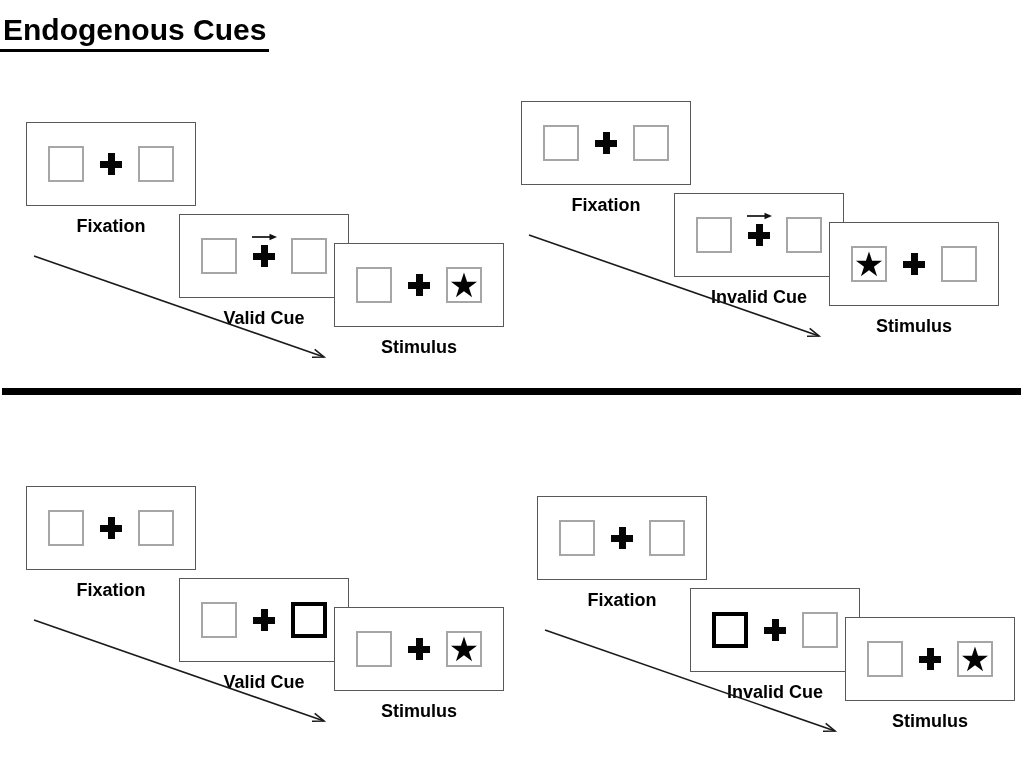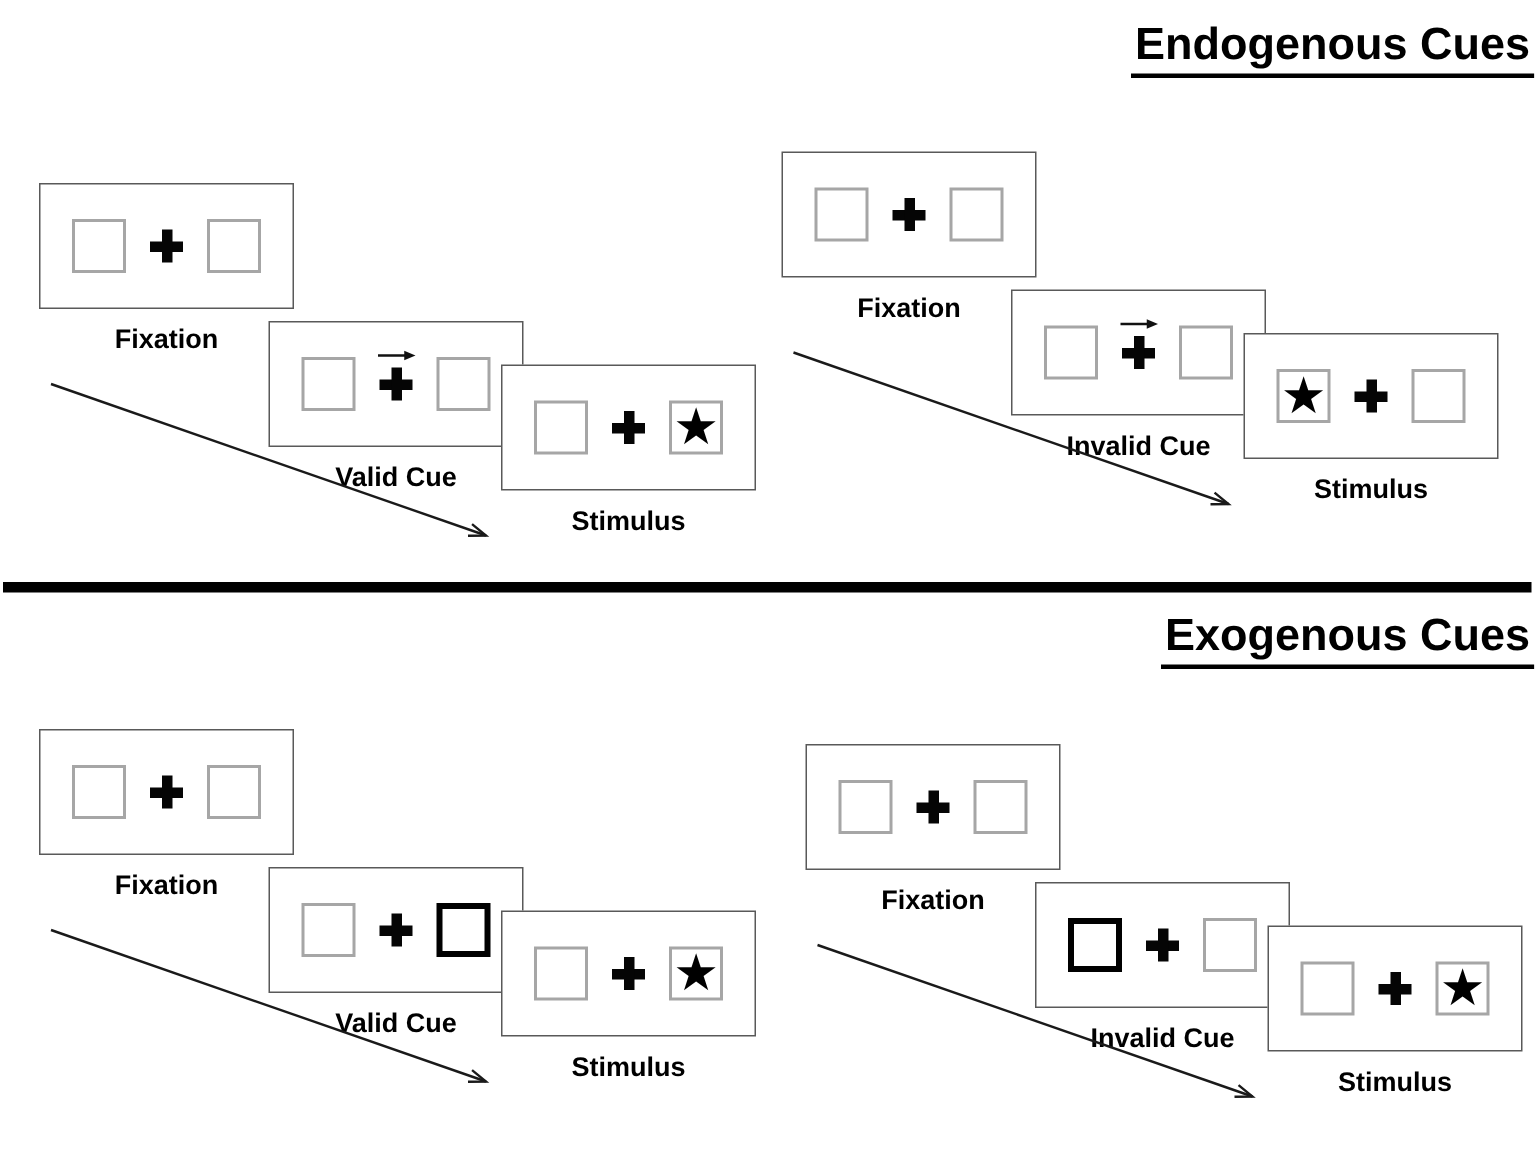--- a/index.html
+++ b/index.html
@@ -2,21 +2,21 @@
 <html><head>
 <meta charset="utf-8">
 <style>
   html,body{margin:0;padding:0;background:#fff;}
   .canvas{
     position:relative;width:1023px;height:767px;background:#ffffff;
     font-family:"Liberation Sans",sans-serif;color:#000;overflow:hidden;
   }
   
   .section-title{
-    position:absolute;left:0;width:100%;text-align:right;
+    position:absolute;left:0;width:100%;text-align:left;
     font-weight:bold;font-size:30px;letter-spacing:0;
   }
   .st-endo{top:13px;}
   .st-exo{top:407px;}
   .section-title .u{display:inline-block;border-bottom:3px solid #000;padding:0 3px 2px;}
   .divider{position:absolute;left:2px;right:2px;top:388px;height:7px;background:#000;}
 
   
   .panel{position:absolute;width:492px;height:262px;}
   .p-tl{left:26px;top:122px;}
@@ -140,23 +140,20 @@
       <div class="card-label">Stimulus</div>
     </div>
     <svg class="panel-arrow" viewBox="0 0 314 122">
       <path d="M8 4 L298 105" stroke="#1a1a1a" stroke-width="1.6" fill="none"></path>
       <path d="M288.7 97.4 L298 105 L286 105.2" stroke="#1a1a1a" stroke-width="1.6" fill="none"></path>
     </svg>
   </div>
 
   <div class="divider"></div>
 
-  <div class="section-title st-exo">
-    <span class="u">Exogenous Cues</span>
-  </div>
 
   <div class="panel p-bl">
     <div class="group g1">
       <div class="card">
         <div class="sq"></div>
         <div class="sym">
           <div class="plus"></div>
         </div>
         <div class="sq"></div>
       </div>

